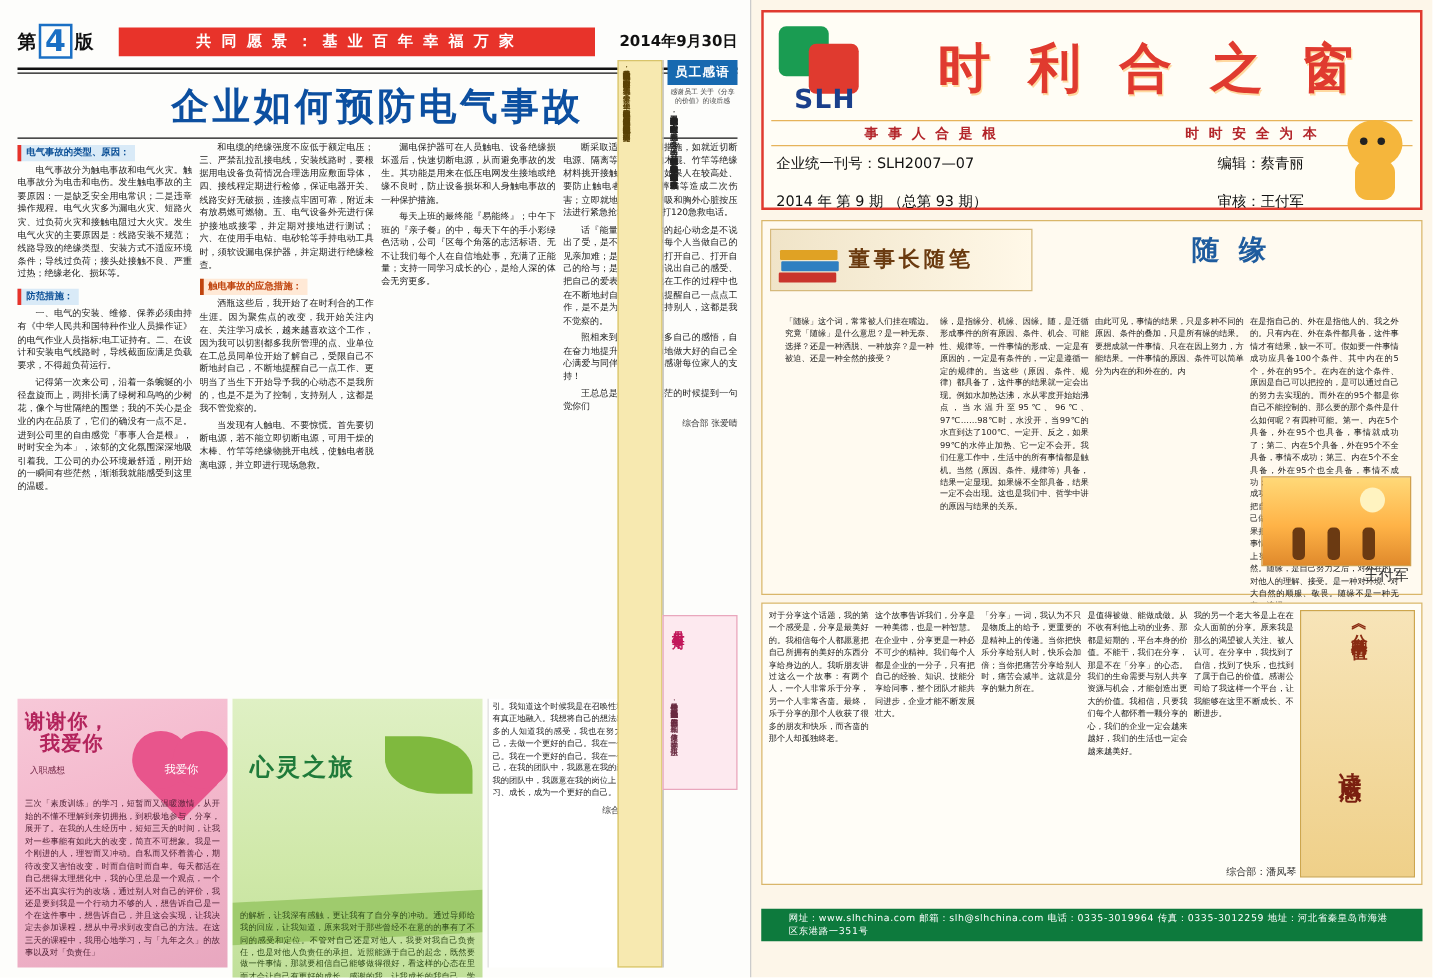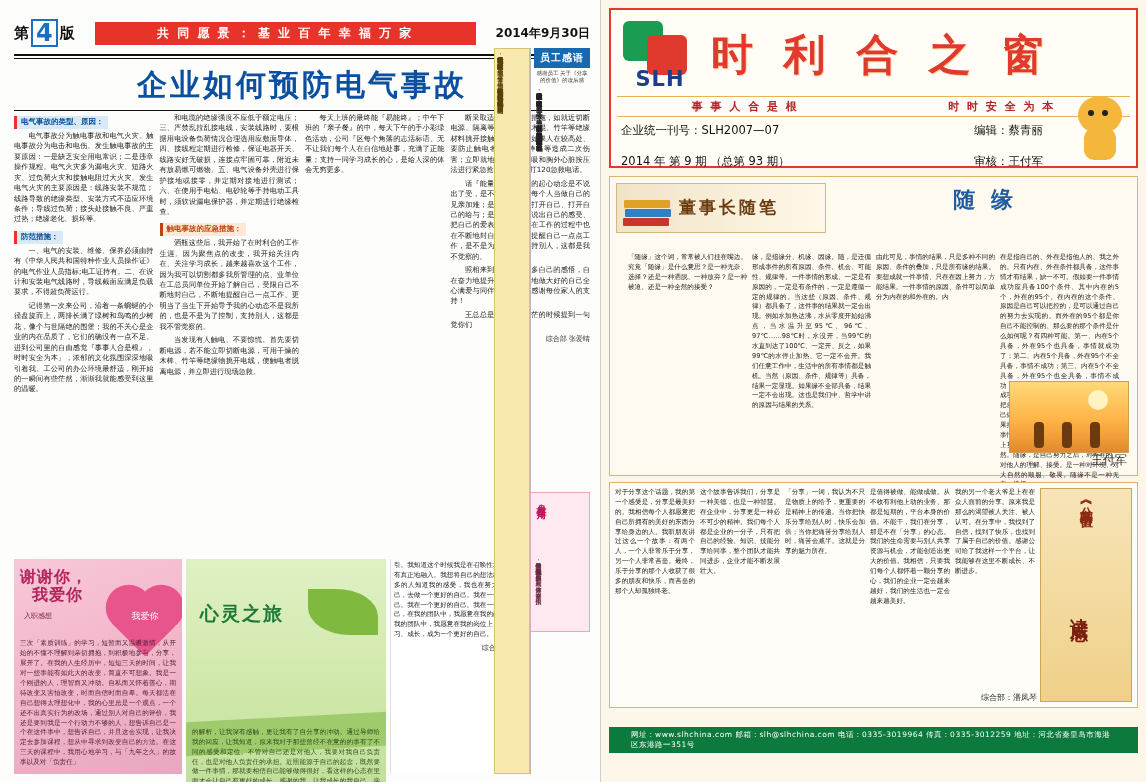--- a/index.html
+++ b/index.html
@@ -131,21 +131,21 @@
     position:relative; padding:6px;
   }
   .brand-row { display:flex; align-items:center; gap:8px; height:78px;}
   .slh-logo { width:86px; height:72px; position:relative;}
   .slh-green { position:absolute; left:6px; top:2px; width:40px; height:40px; background:#1a9c52; border-radius:6px;}
   .slh-red { position:absolute; left:30px; top:16px; width:40px; height:40px; background:#e03a2f; border-radius:6px;}
   .slh-txt { position:absolute; bottom:0; left:0; width:86px; text-align:center; font-size:21px; font-weight:bold; color:#1a3f8b; letter-spacing:1px;}
   .big-title {
     font-size:42px; font-weight:bold; color:#e03a2f; letter-spacing:8px;
     text-shadow:1px 1px 0 #ffd9a0;
-    flex:1; text-align:left;
+    flex:1; text-align:center;
   }
   .motto {
     display:flex; justify-content:space-around; font-size:11px; color:#b3252a;
     letter-spacing:2px; margin-top:2px; font-weight:bold;
     border-top:1px solid #e6b35a; border-bottom:1px solid #e6b35a; padding:2px 0;
   }
   .meta-grid {
     margin-top:6px; display:grid; grid-template-columns:1fr 160px;
     row-gap:4px; font-size:11.5px; color:#111; align-items:center;gap:16px;
   }
@@ -247,20 +247,21 @@
           <div class="pbox indent">一、电气的安装、维修、保养必须由持有《中华人民共和国特种作业人员操作证》的电气作业人员指标;电工证持有。二、在设计和安装电气线路时，导线截面应满足负载要求，不得超负荷运行。</div>
           <div class="pbox indent">记得第一次来公司，沿着一条蜿蜒的小径盘旋而上，两排长满了绿树和鸟鸣的少树花，像个与世隔绝的围堡；我的不关心是企业的内在品质了，它们的确没有一点不足。进到公司里的自由感觉『事事人合是根』，时时安全为本」，浓郁的文化氛围深深地吸引着我。工公司的办公环境最舒适，刚开始的一瞬间有些茫然，渐渐我就能感受到这里的温暖。</div>
         </div>
         <div class="txtcol">
           <div class="pbox indent">和电缆的绝缘强度不应低于额定电压；三、严禁乱拉乱接电线，安装线路时，要根据用电设备负荷情况合理选用应敷面导体，四、接线程定期进行检修，保证电器开关、线路安好无破损，连接点牢固可靠，附近未有放易燃可燃物。五、电气设备外壳进行保护接地或接零，并定期对接地进行测试；六、在使用手电钻、电砂轮等手持电动工具时，须软设漏电保护器，并定期进行绝缘检查。</div>
           <div class="sect-tag alt">触电事故的应急措施：</div>
           <div class="pbox indent">酒瓶这些后，我开始了在时利合的工作生涯。因为聚焦点的改变，我开始关注内在、关注学习成长，越来越喜欢这个工作，因为我可以切割都多我所管理的点、业单位在工总员同单位开始了解自己，受限自己不断地封自己，不断地提醒自己一点工作、更明当了当生下开始导予我的心动态不是我所的，也是不是为了控制，支持别人，这都是我不管觉察的。</div>
           <div class="pbox indent">当发现有人触电、不要惊慌。首先要切断电源，若不能立即切断电源，可用干燥的木棒、竹竿等绝缘物挑开电线，使触电者脱离电源，并立即进行现场急救。</div>
         </div>
         <div class="txtcol">
+          <div class="pbox indent">漏电保护器可在人员触电、设备绝缘损坏遥后，快速切断电源，从而避免事故的发生。其功能是用来在低压电网发生接地或绝缘不良时，防止设备损坏和人身触电事故的一种保护措施。</div>
           <div class="pbox indent">每天上班的最终能『易能终』；中午下班的『亲子餐』的中，每天下午的手小彩绿色活动，公司『区每个角落的志活标语、无不让我们每个人在自信地处事，充满了正能量；支持一同学习成长的心，是给人深的体会无穷更多。</div>
         </div>
         <div class="txtcol">
           <div class="pbox indent">断采取适当的方法和措施，如就近切断电源、隔离等，用干燥的木棍、竹竿等绝缘材料挑开接触的电线等；如果人在较高处、要防止触电者再次跌倒摔伤等造成二次伤害；立即就地实施人工呼吸和胸外心脏按压法进行紧急抢救，同时拨打120急救电话。</div>
           <div class="pbox indent">话『能量心是』、你的起心动念是不说出了受，是不是把工作中每个人当做自己的见亲加难；是不是真正的打开自己、打开自己的给与；是不是真正的说出自己的感受、把自己的爱表达出来。我在工作的过程中也在不断地封自己、不断地提醒自己一点点工作，是不是为了控制、支持别人，这都是我不觉察的。</div>
           <div class="pbox indent">照相来到公司，有很多自己的感悟，自在奋力地提升自己，努力地做大好的自己全心满爱与同伴的大家庭，感谢每位家人的支持！</div>
           <div class="pbox indent">王总总是会在我们迷茫的时候提到一句觉你们</div>
           <div class="sign">综合部 张爱晴</div>
         </div>
       </div>

